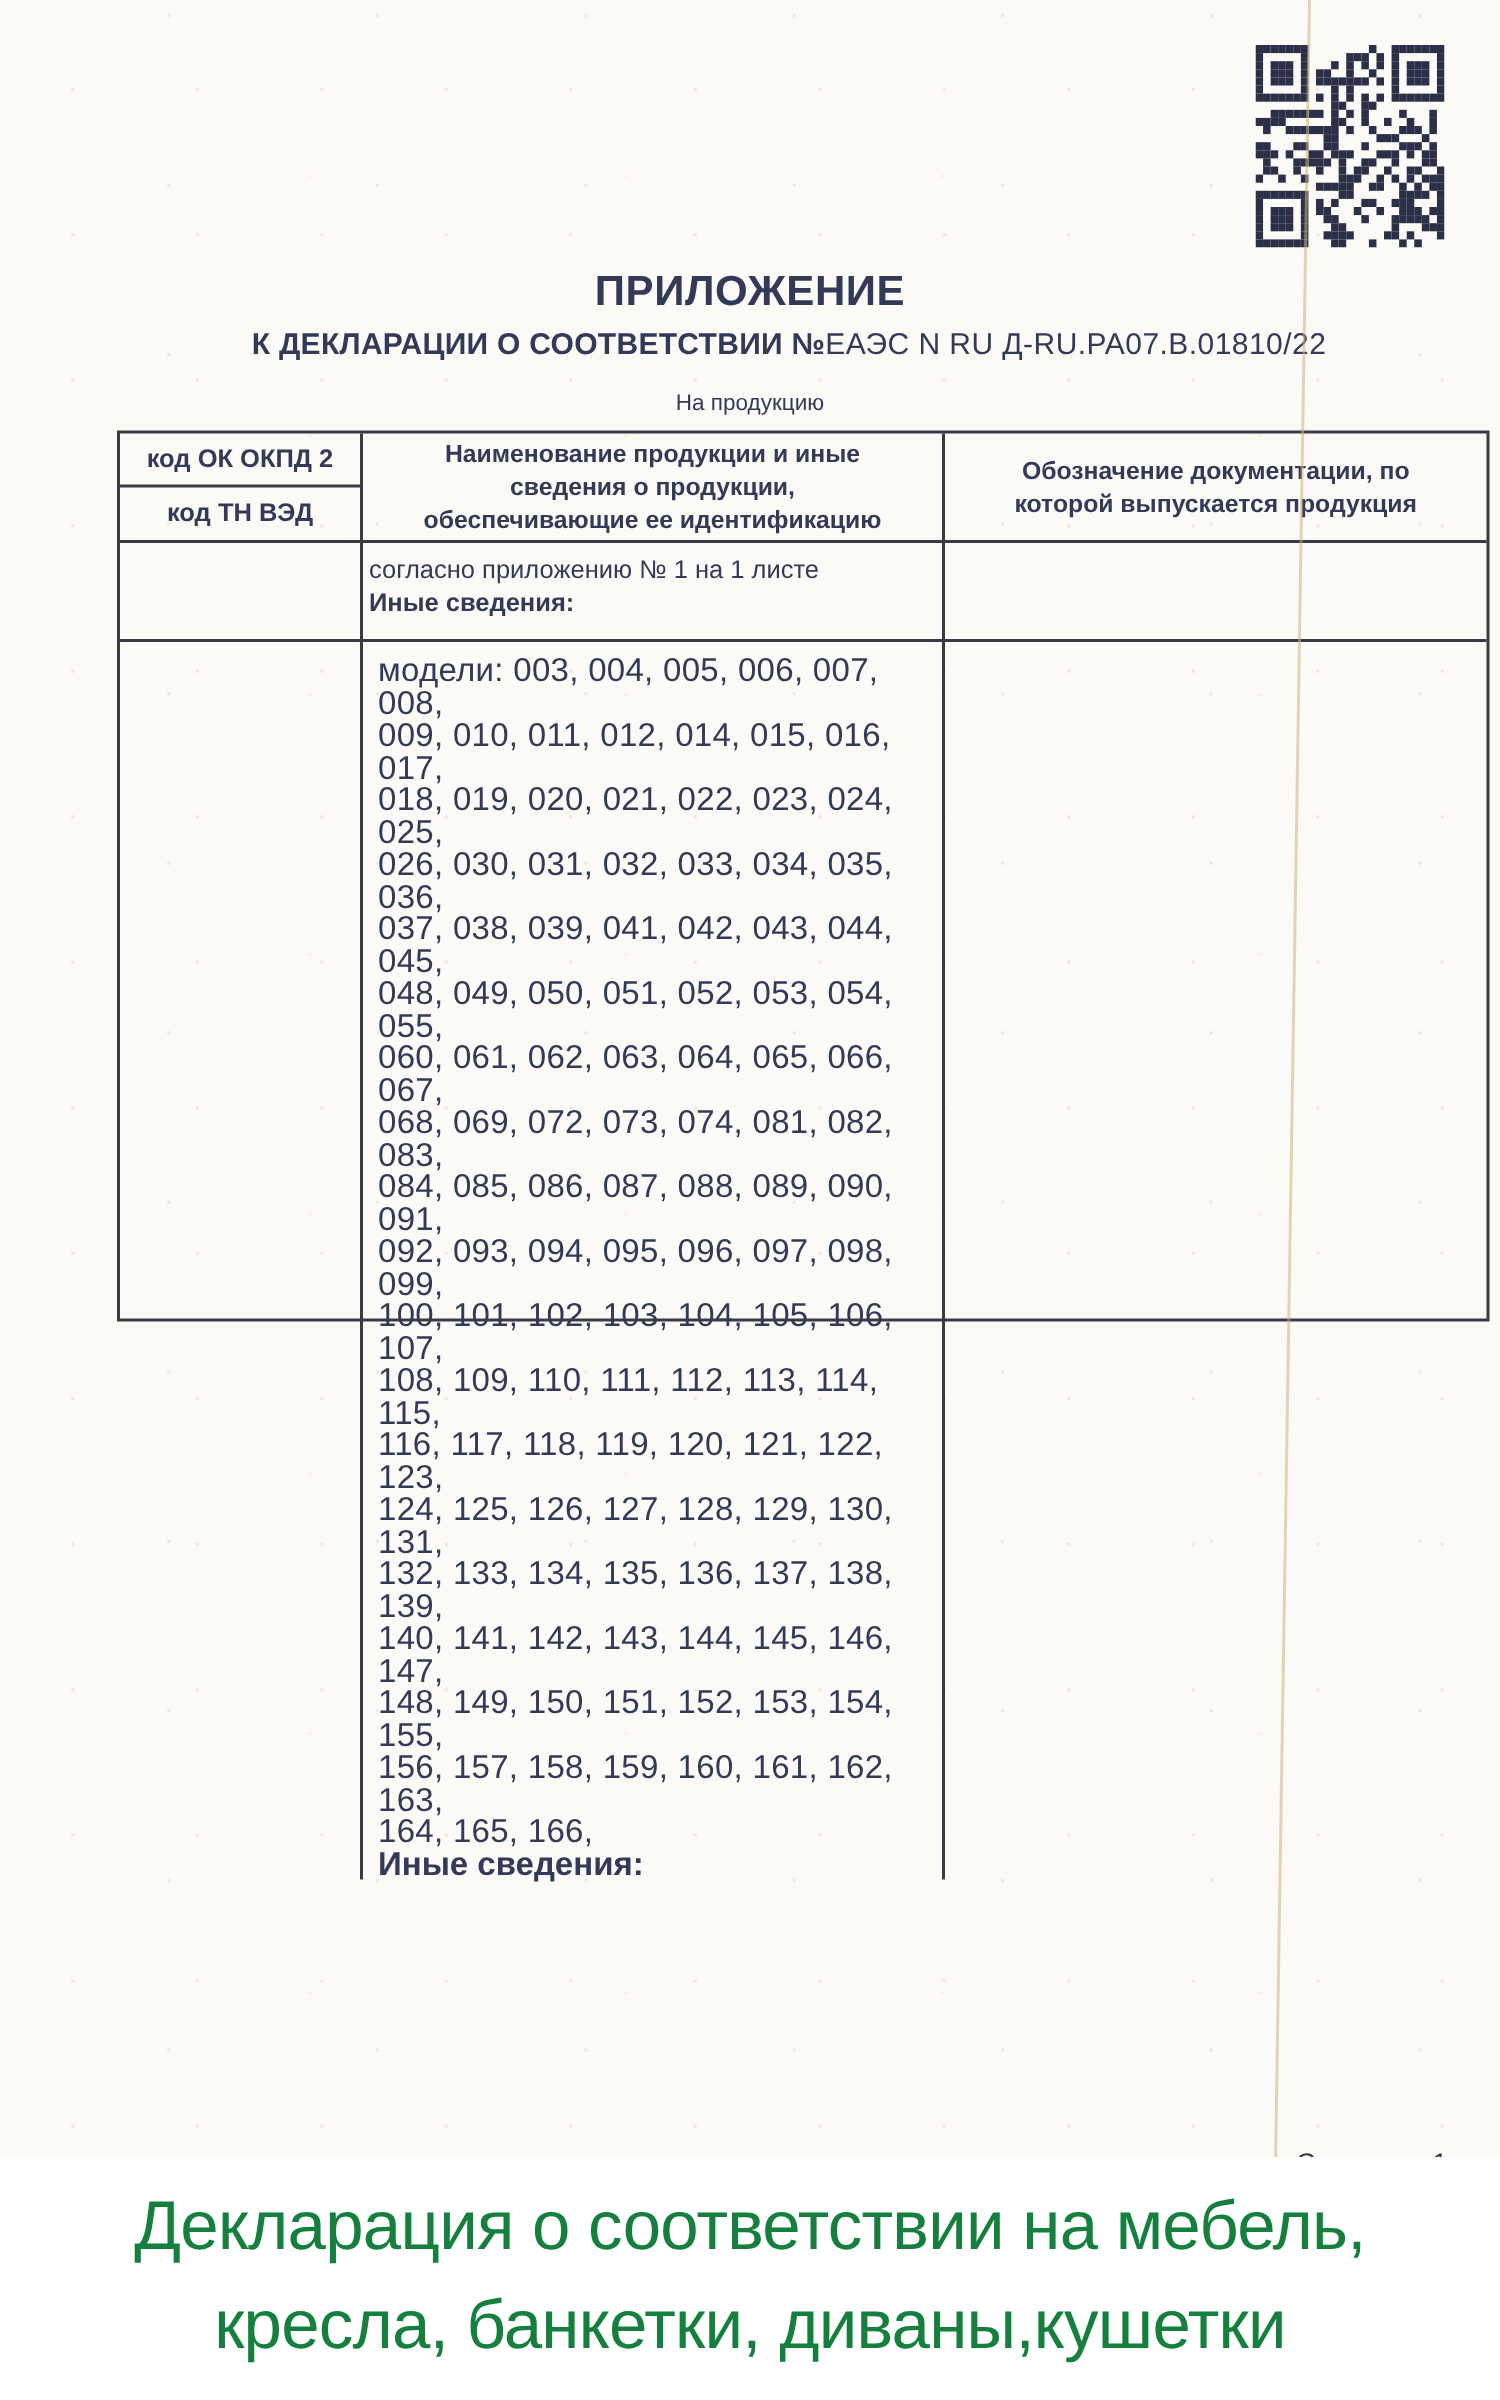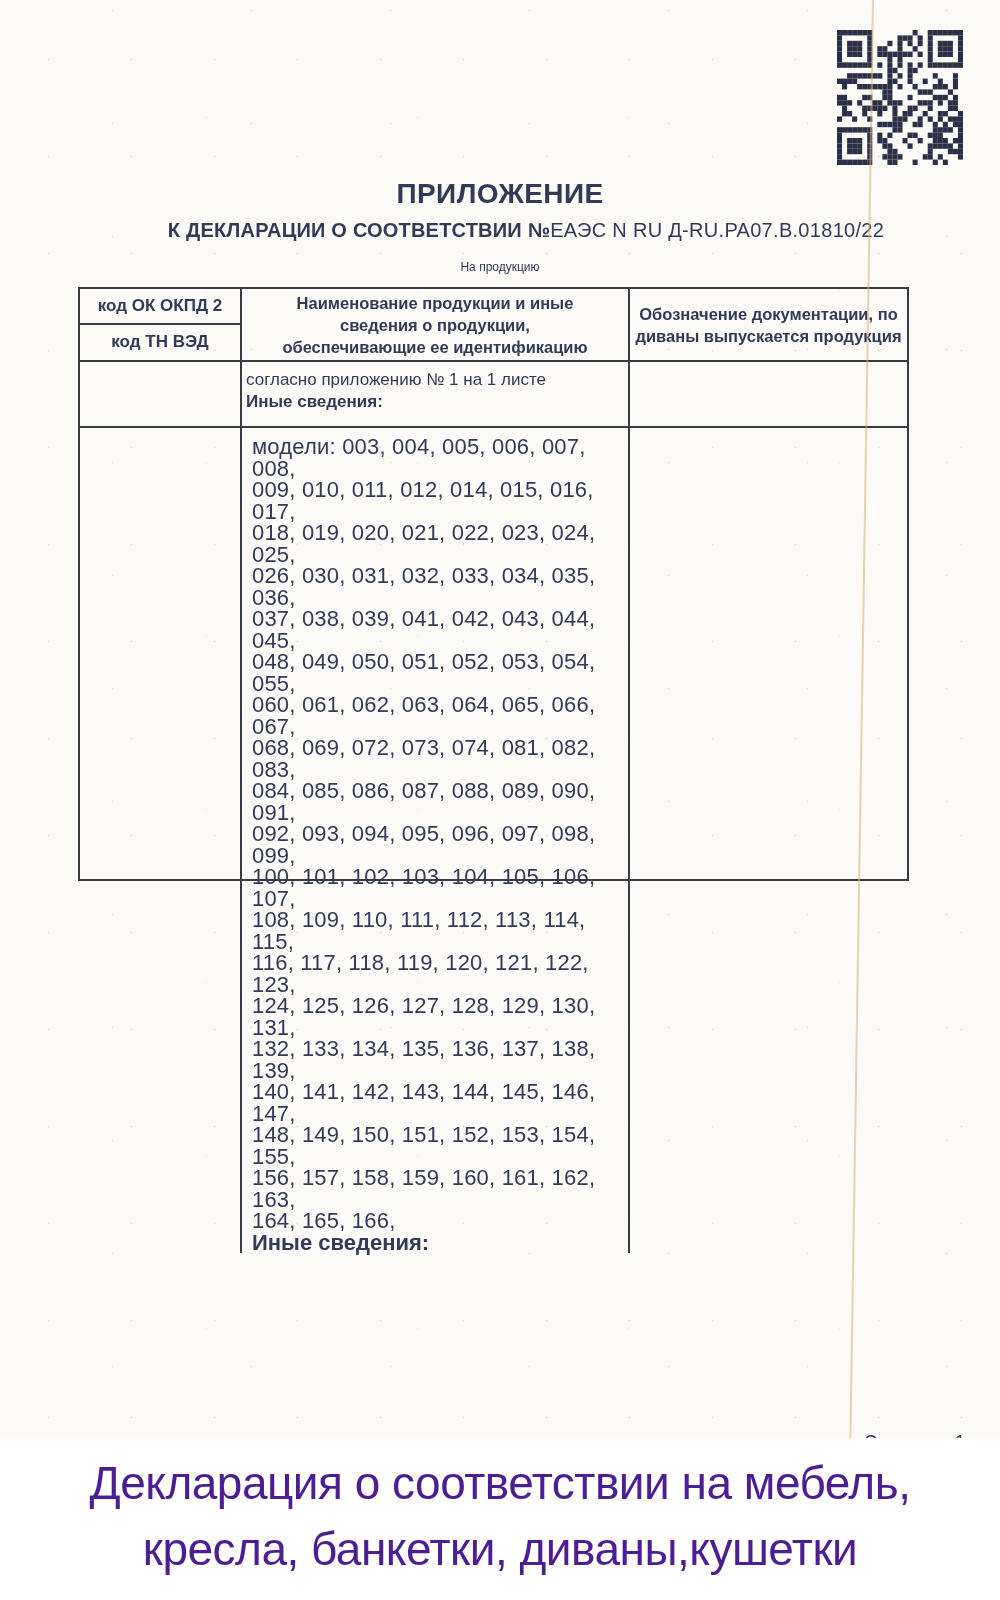--- a/index.html
+++ b/index.html
@@ -33,26 +33,26 @@
   }
   .decl-line {
     position:absolute; top:219px; left:0; width:1000px;
     text-align:center; font-size:20px; white-space:nowrap;
     transform:translateX(26px);
   }
   .decl-label { font-weight:bold; letter-spacing:0.2px; }
   .decl-num { letter-spacing:0.3px; }
   .product-line {
     position:absolute; top:260px; left:0; width:1000px;
-    text-align:center; font-size:12px;
+    text-align:center; font-size:15px;
   }
 
   
   .tbl {
-    position:absolute; left:78px; top:287px; width:831px; height:594px;
+    position:absolute; left:78px; top:287px; width:915px; height:594px;
     display:grid;
     grid-template-columns:160px 388px 1fr;
     grid-template-rows:71px 66px 1fr;
     border:2px solid #383b43;
     box-sizing:border-box;
     background:transparent;
   }
   .cell { box-sizing:border-box; border-left:2px solid #383b43; border-top:2px solid #383b43; }
   .cell.col1 { border-left:none; }
   .cell.row1 { border-top:none; }
@@ -82,21 +82,21 @@
 
   .artifact {
     position:absolute; left:872px; top:0; width:2px; height:1448px;
     background:rgba(208,178,122,0.55);
     transform:rotate(0.9deg); transform-origin:top center;
   }
 
   
   .caption {
     position:absolute; left:0; top:1438px; width:1000px; height:162px;
-    background:#ffffff; color:#4c1d95;
+    background:#ffffff; color:#15803d;
     text-align:center; font-size:46px; line-height:66px; font-weight:400;
     padding-top:12px; box-sizing:border-box;
     letter-spacing:-0.5px;
   }
 </style>
 </head>
 <body>
 
 <div class="page">
 
@@ -413,21 +413,21 @@
     <div class="tbl">
 
       <div class="cell col1 row1 c1">
         <div>код ОК ОКПД 2</div>
         <div>код ТН ВЭД</div>
       </div>
       <div class="cell row1 hc">Наименование продукции и иные
 сведения о продукции,
 обеспечивающие ее идентификацию</div>
       <div class="cell row1 hc">Обозначение документации, по
-диваны выпускается продукция</div>
+которой выпускается продукция</div>
 
       <div class="cell col1"></div>
       <div class="cell body1">
         <div>согласно приложению № 1 на 1 листе</div>
         <div class="bold-note">Иные сведения:</div>
       </div>
       <div class="cell"></div>
 
       <div class="cell col1"></div>
       <div class="cell body2">

